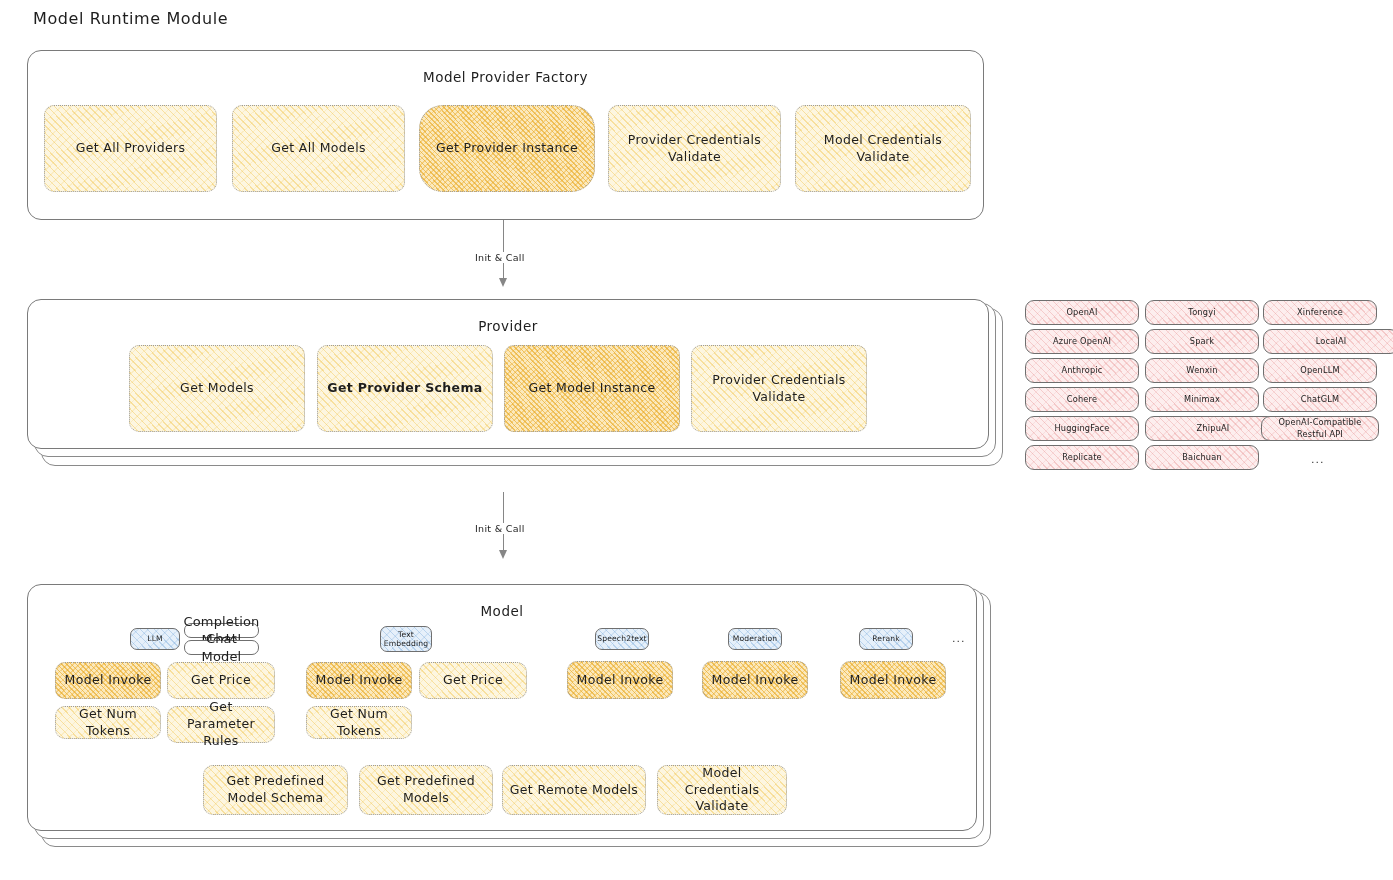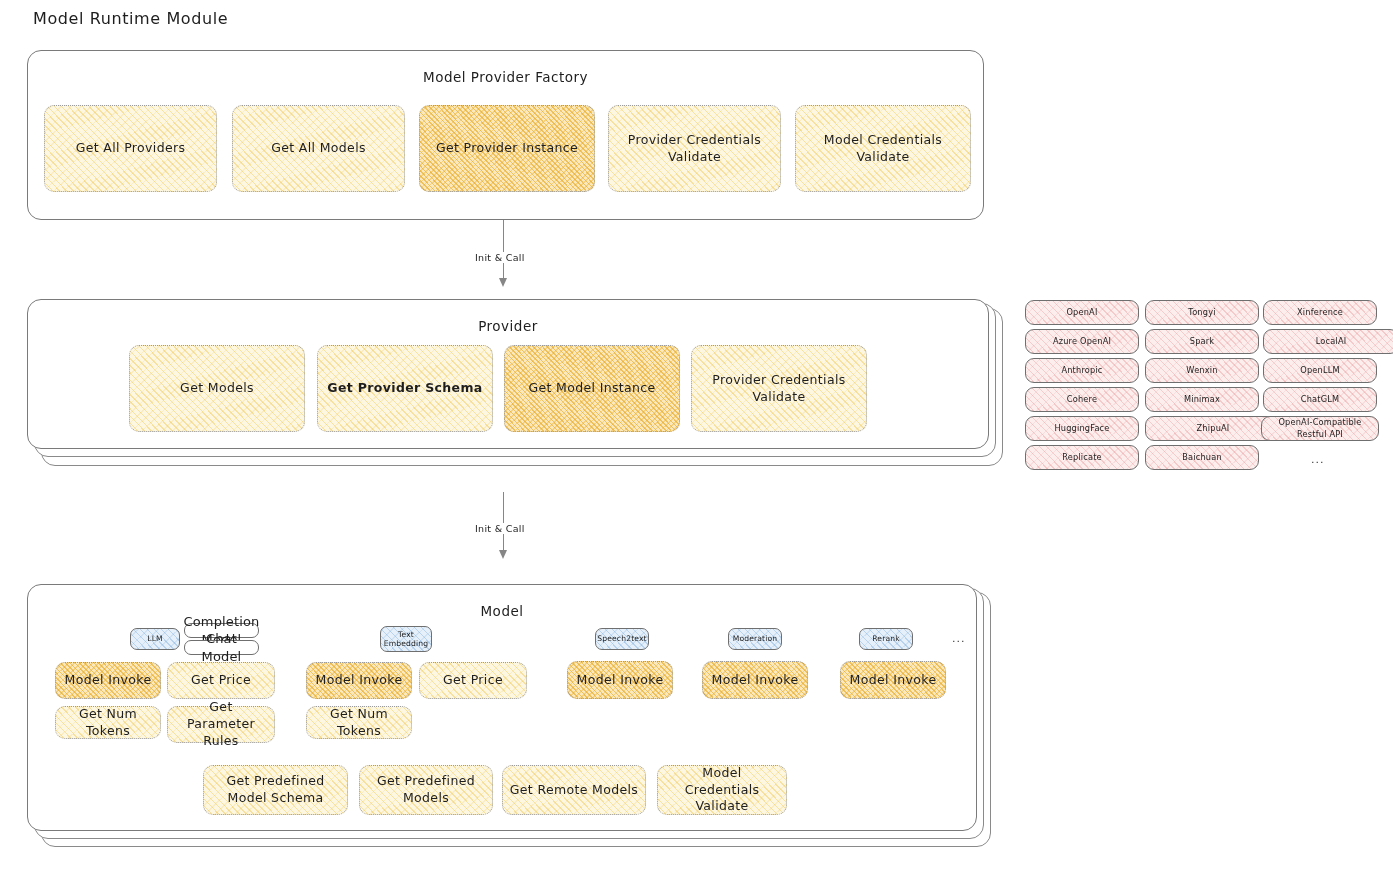--- a/index.html
+++ b/index.html
@@ -160,21 +160,21 @@
   <div class="abs panel" style="left:27px; top:50px; width:957px; height:170px;">
     <div class="panel-title">Model Provider Factory</div>
   </div>
 
   <div class="abs node n-yellow" style="left:44px; top:105px; width:173px; height:87px;">
     <span>Get All Providers</span>
   </div>
   <div class="abs node n-yellow" style="left:232px; top:105px; width:173px; height:87px;">
     <span>Get All Models</span>
   </div>
-  <div class="abs node n-amber" style="left:419px; top:105px; width:176px; height:87px;">
+  <div class="abs node n-amber" style="left:419px; top:105px; width:176px; height:87px;border-radius:24px;">
     <span>Get Provider Instance</span>
   </div>
   <div class="abs node n-yellow" style="left:608px; top:105px; width:173px; height:87px;">
     <span>Provider Credentials Validate</span>
   </div>
   <div class="abs node n-yellow" style="left:795px; top:105px; width:176px; height:87px;">
     <span>Model Credentials Validate</span>
   </div>
 
   <div class="abs arrow-line" style="left:503px; top:220px; height:60px;"></div>

